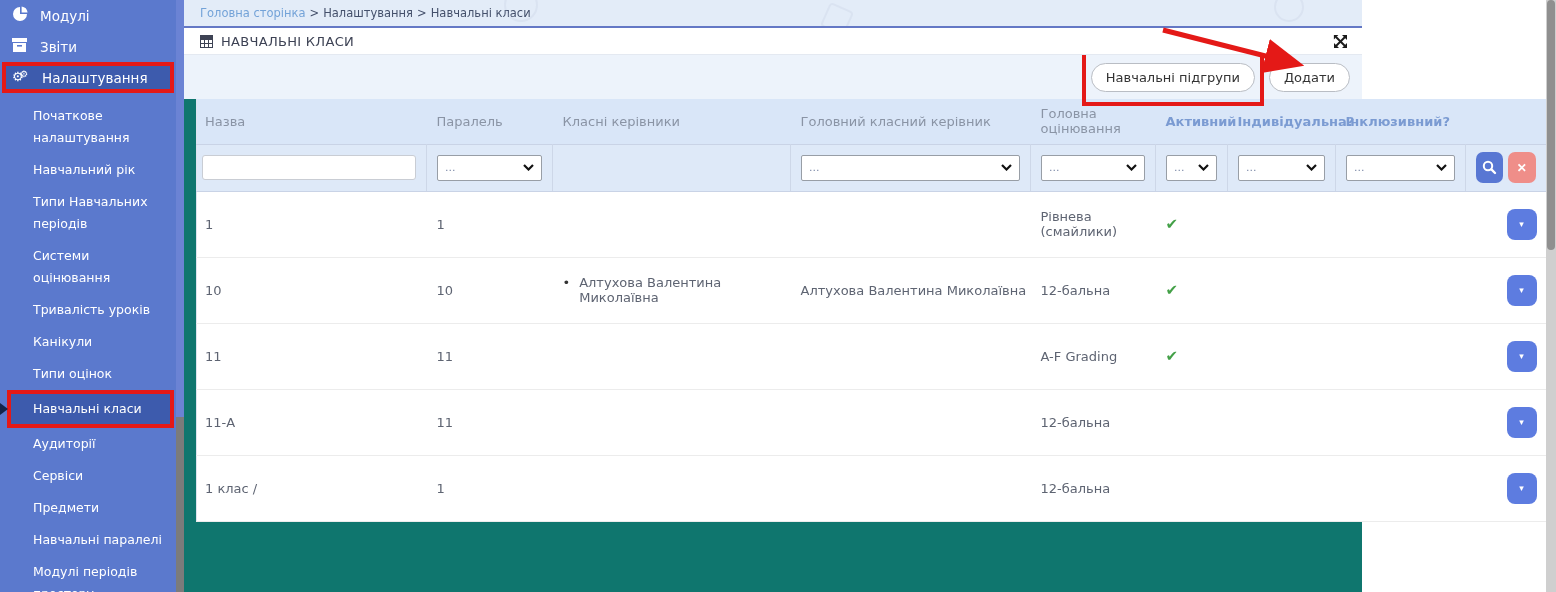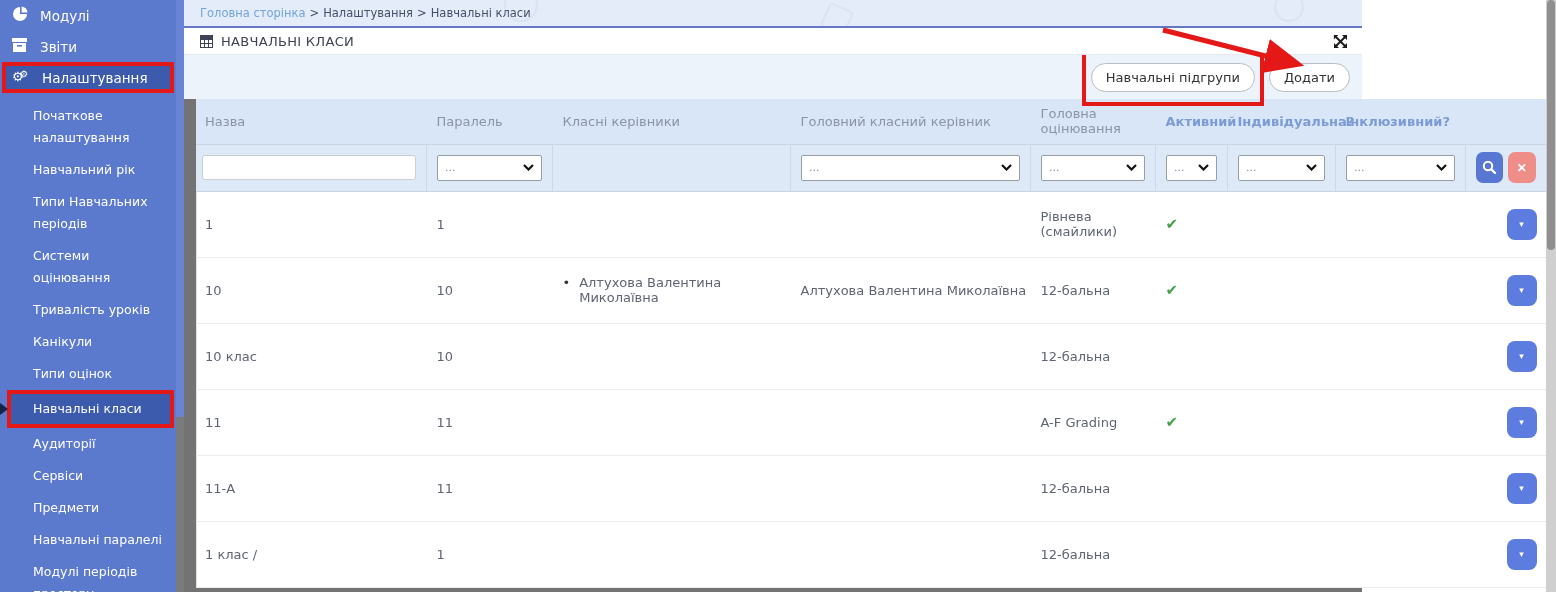--- a/index.html
+++ b/index.html
@@ -15,21 +15,21 @@
   #submenu { list-style:none; margin-top:7px; }
   #submenu li { padding:5px 10px 5px 33px; font-size:12.5px; line-height:22px; cursor:pointer; }
   #submenu li.selected { background:#3d5bad; position:relative; }
   #submenu li.annotated { border:4px solid #e41917; margin:0 2px 0 7px; padding:4px 6px 4px 22px; }
   #submenu li.selected::before { content:""; position:absolute; left:-11px; top:50%; transform:translateY(-50%);
     border-left:8px solid #13244a; border-top:6px solid transparent; border-bottom:6px solid transparent; }
   #sidebar-sb { position:absolute; left:176px; top:0; width:8px; height:592px; background:#6b83d4; z-index:3; }
   #sidebar-sb .thumb { position:absolute; left:0; top:417px; width:8px; height:175px; background:#7b7b7b; }
 
   
-  #main { position:absolute; left:184px; top:0; width:1178px; height:592px; background:#737373; }
+  #main { position:absolute; left:184px; top:0; width:1178px; height:592px; background:#0f766e; }
   #crumbbar { height:28px; background:#e3ecf8; border-bottom:2px solid #6478c5; display:flex; align-items:center;
     padding-left:16px; font-size:11.5px; position:relative; overflow:hidden; }
   #crumbbar .crumb-link { color:#74a3d8; cursor:pointer; }
   #crumbbar .sep { color:#44506b; margin:0 4px; }
   #crumbbar .crumb { color:#44506b; }
   .doodle { position:absolute; border:2px solid #b9c6da; opacity:.22; border-radius:50%; pointer-events:none; }
 
   #panel-head { height:27px; background:#fff; display:flex; align-items:center; gap:8px; padding-left:16px;
     border-bottom:1px solid #e4e9f1; position:relative; }
   #panel-title { font-size:13px; color:#3d4254; letter-spacing:.3px; }
@@ -304,33 +304,20 @@
     <td class="c-head">Алтухова Валентина Миколаївна</td>
     <td class="c-grading">12-бальна</td>
     <td class="c-active"><span class="check">✔</span></td>
     <td class="c-individual"></td>
     <td class="c-inclusive"></td>
     <td class="actions">
       <button class="action-btn">▾</button>
     </td>
   </tr>
 
-  <tr class="data">
-    <td class="c-name">10 клас</td>
-    <td class="c-parallel">10</td>
-    <td class="c-teachers"></td>
-    <td class="c-head"></td>
-    <td class="c-grading">12-бальна</td>
-    <td class="c-active"></td>
-    <td class="c-individual"></td>
-    <td class="c-inclusive"></td>
-    <td class="actions">
-      <button class="action-btn">▾</button>
-    </td>
-  </tr>
 
   <tr class="data">
     <td class="c-name">11</td>
     <td class="c-parallel">11</td>
     <td class="c-teachers"></td>
     <td class="c-head"></td>
     <td class="c-grading">A-F Grading</td>
     <td class="c-active"><span class="check">✔</span></td>
     <td class="c-individual"></td>
     <td class="c-inclusive"></td>

